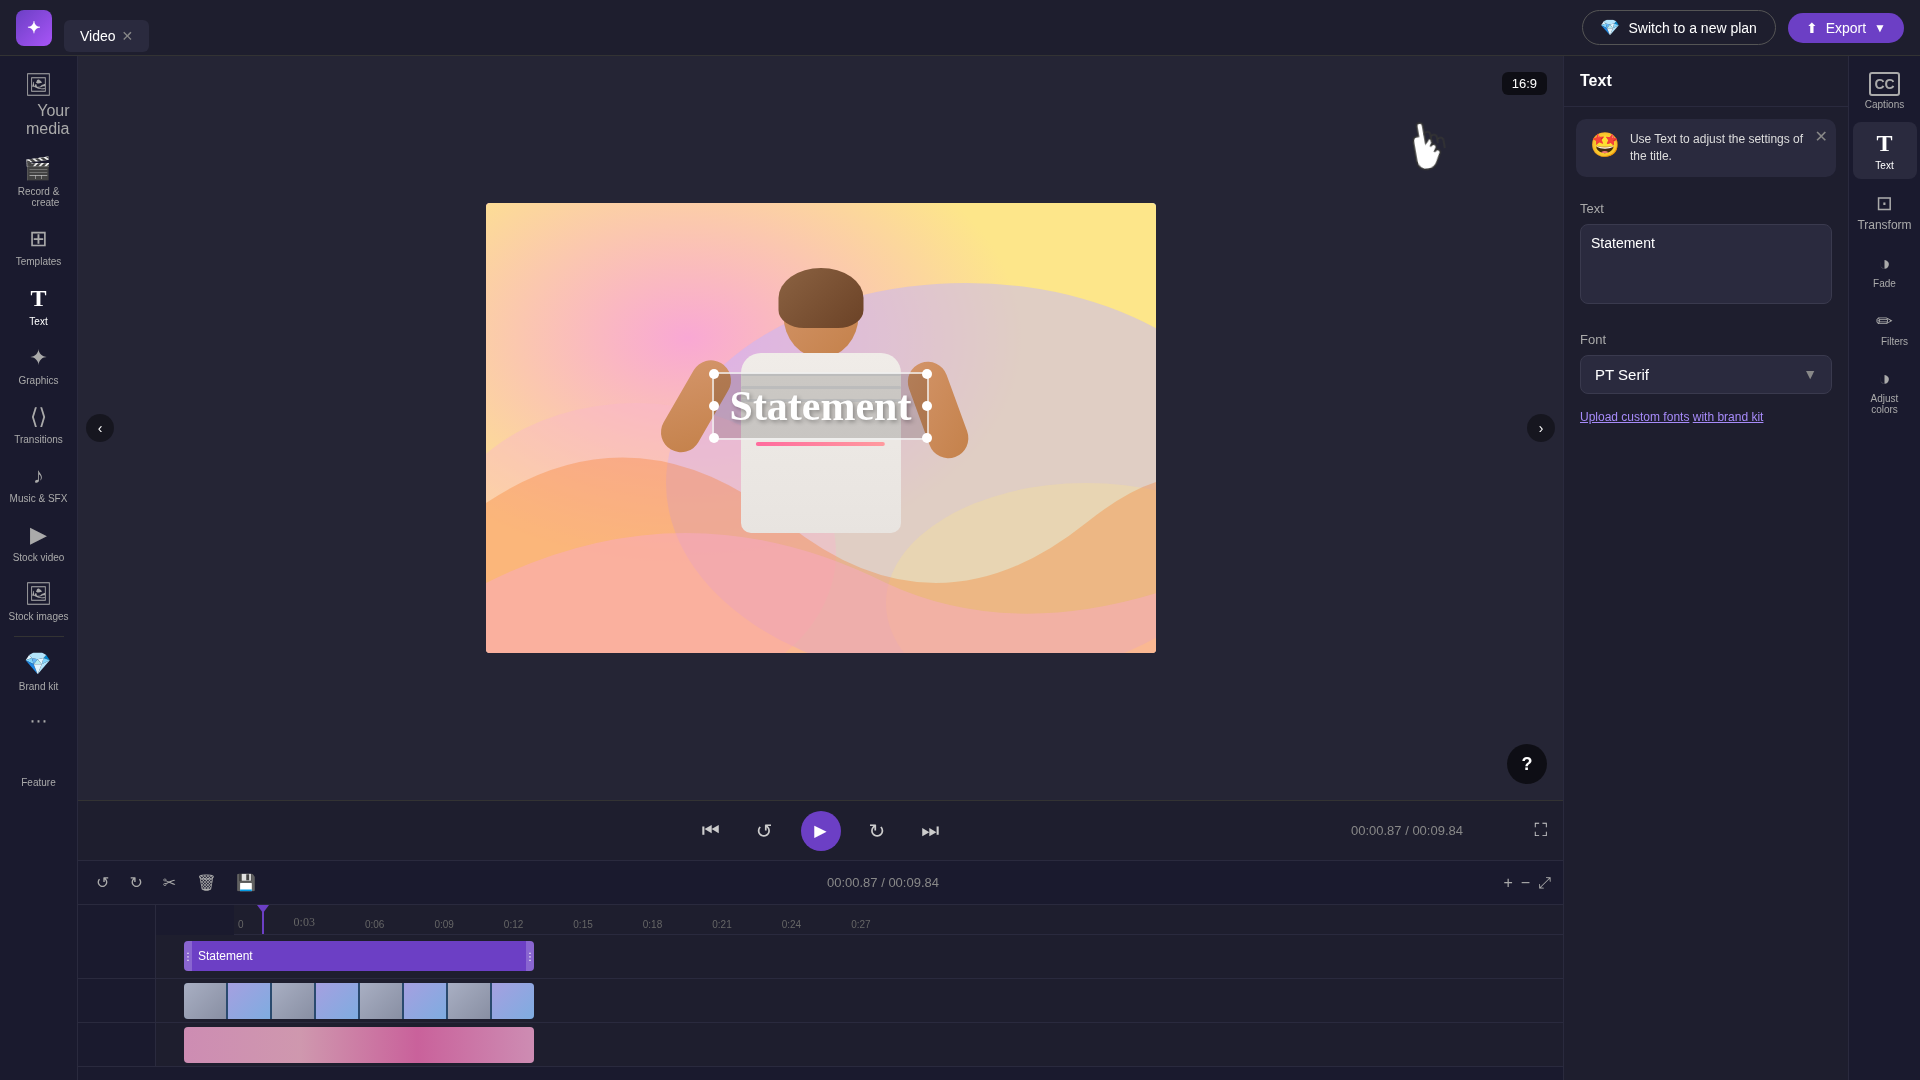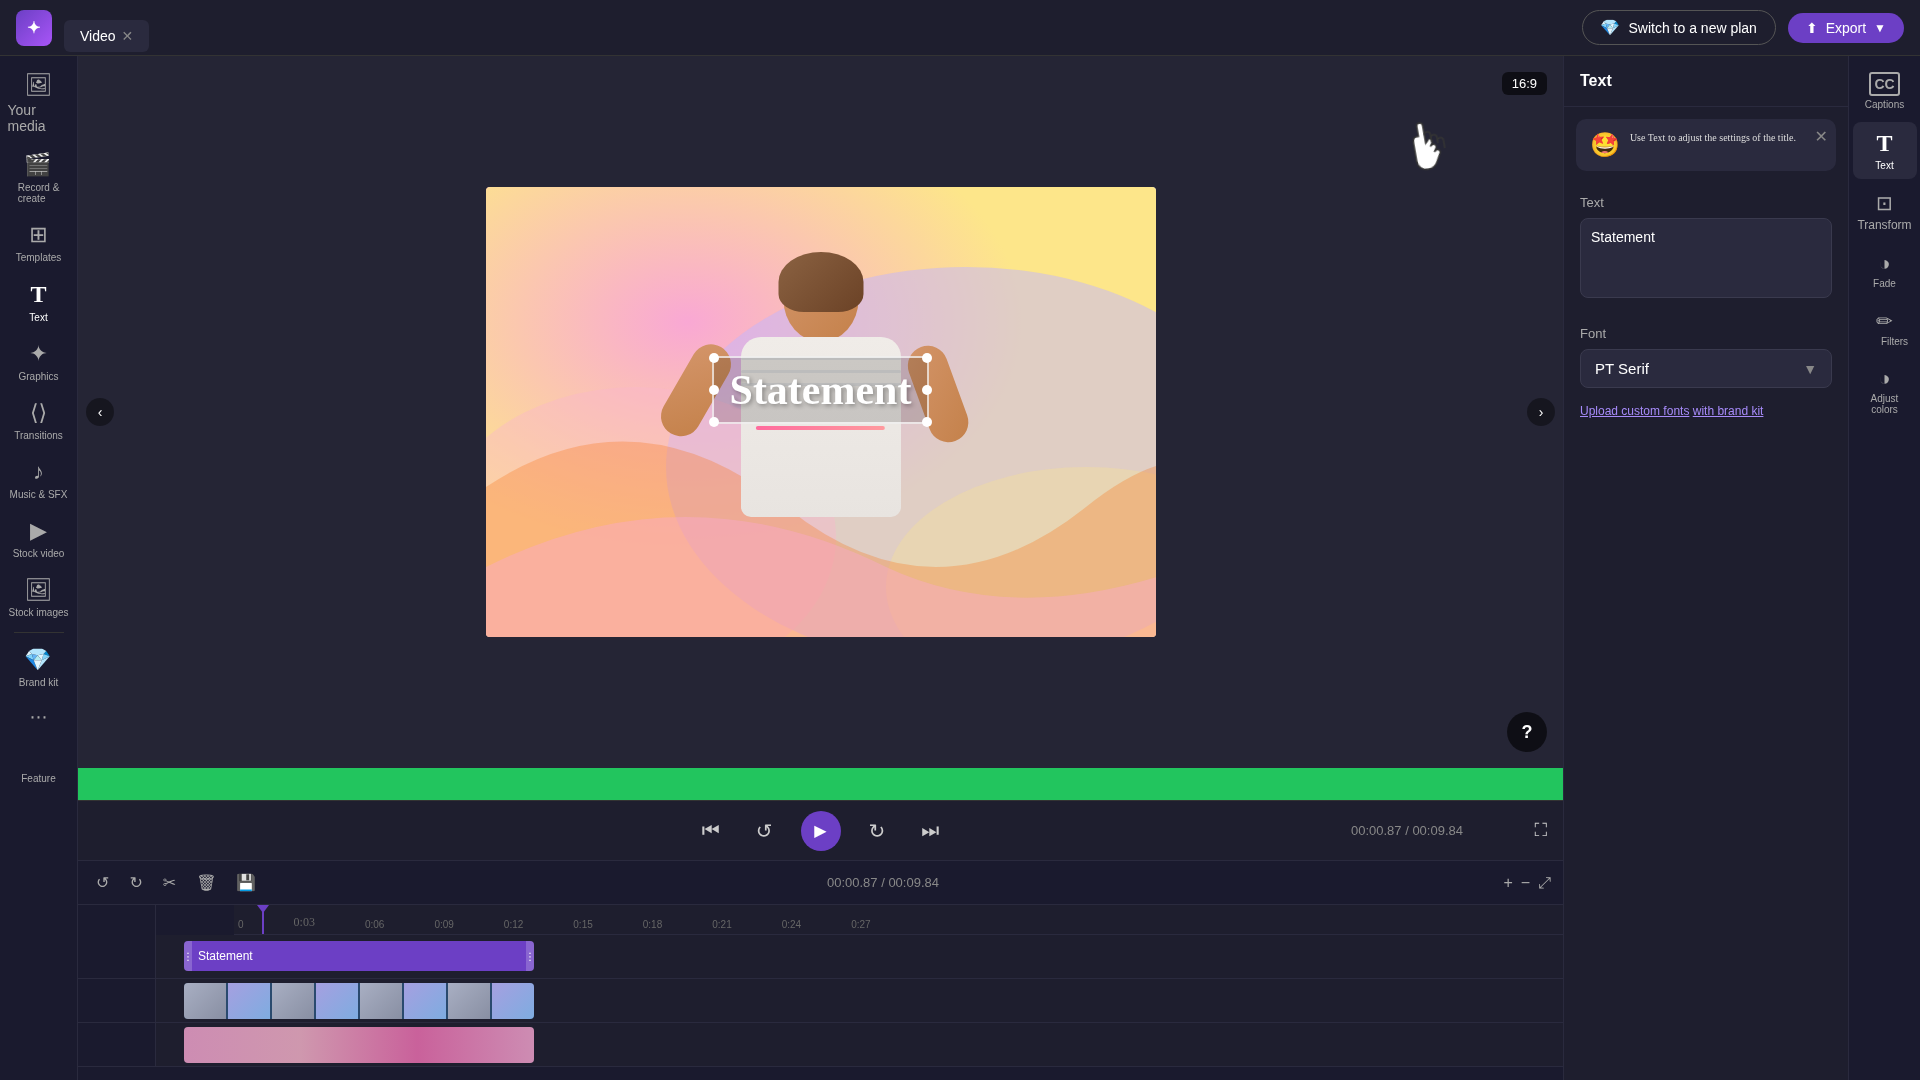--- a/index.html
+++ b/index.html
@@ -20,21 +20,21 @@
     .main-area { display: flex; flex: 1; overflow: hidden; }
 
     
     .left-sidebar { width: 78px; background: #1a1a2e; border-right: 1px solid #2a2a3e; display: flex; flex-direction: column; align-items: center; padding: 8px 0; gap: 2px; overflow-y: auto; flex-shrink: 0; }
     .sidebar-item { width: 70px; padding: 8px 4px; display: flex; flex-direction: column; align-items: center; gap: 4px; border-radius: 8px; cursor: pointer; color: #aaa; font-size: 11px; text-align: center; }
     .sidebar-item.active { color: #fff; }
     .sidebar-icon { font-size: 22px; }
     .sidebar-divider { width: 50px; height: 1px; background: #333; margin: 4px 0; }
 
     
-    .canvas-area { flex: 1; background: #22c55e; display: flex; flex-direction: column; overflow: hidden; gap: 32px; }
+    .canvas-area { flex: 1; background: #22c55e; display: flex; flex-direction: column; overflow: hidden; }
     .canvas-container { flex: 1; display: flex; align-items: center; justify-content: center; position: relative; background: #252535; }
     .aspect-ratio-badge { position: absolute; top: 16px; right: 16px; background: rgba(0,0,0,0.6); border-radius: 6px; padding: 4px 10px; font-size: 13px; color: #fff; }
     .canvas-nav-left { position: absolute; left: 8px; top: 50%; transform: translateY(-50%); background: rgba(0,0,0,0.4); border-radius: 50%; width: 28px; height: 28px; display: flex; align-items: center; justify-content: center; cursor: pointer; color: #fff; font-size: 14px; }
     .canvas-nav-right { position: absolute; right: 8px; top: 50%; transform: translateY(-50%); background: rgba(0,0,0,0.4); border-radius: 50%; width: 28px; height: 28px; display: flex; align-items: center; justify-content: center; cursor: pointer; color: #fff; font-size: 14px; }
     .help-btn { position: absolute; bottom: 16px; right: 16px; width: 40px; height: 40px; background: rgba(0,0,0,0.6); border-radius: 50%; display: flex; align-items: center; justify-content: center; cursor: pointer; font-size: 18px; color: #fff; font-weight: bold; }
 
     
     .video-preview { position: relative; width: 670px; height: 450px; border-radius: 4px; overflow: hidden; }
     .video-bg { width: 100%; height: 100%; background: linear-gradient(135deg, #f9a8d4 0%, #fbb6ce 20%, #c4b5fd 50%, #93c5fd 70%, #f9a8d4 100%); position: relative; }
     .text-overlay-box { position: absolute; top: 50%; left: 50%; transform: translate(-50%, -50%); border: 2px solid rgba(255,255,255,0.7); padding: 8px 16px; background: rgba(0,0,0,0.15); }
@@ -79,21 +79,21 @@
     .bg-track-clip { position: absolute; left: 28px; top: 4px; height: 36px; width: 350px; background: linear-gradient(90deg, #f9a8d4, #fbb6ce, #f472b6, #f9a8d4); border-radius: 4px; opacity: 0.8; }
 
     
     .right-panel { width: 285px; background: #1e1e2e; border-left: 1px solid #2a2a3e; display: flex; flex-direction: column; flex-shrink: 0; overflow-y: auto; }
     .right-panel-header { padding: 16px; border-bottom: 1px solid #2a2a3e; }
     .right-panel-title { font-size: 16px; font-weight: 600; color: #fff; }
     
     
     .tooltip-popup { background: #2a2a3e; border-radius: 10px; padding: 12px 14px; display: flex; align-items: flex-start; gap: 10px; margin: 12px; position: relative; }
     .tooltip-emoji { font-size: 24px; flex-shrink: 0; }
-    .tooltip-text { font-size: 10px; color: #ddd; line-height: 1.4; font-family: Liberation Serif, serif; }
+    .tooltip-text { font-size: 12px; color: #ddd; line-height: 1.4; }
     .tooltip-close { position: absolute; top: 8px; right: 8px; background: none; border: none; color: #888; font-size: 16px; cursor: pointer; }
 
     
     .panel-section { padding: 12px 16px; }
     .panel-label { font-size: 13px; color: #aaa; margin-bottom: 8px; }
     .text-input-area { width: 100%; min-height: 80px; background: #2a2a3e; border: 1px solid #3a3a4e; border-radius: 8px; padding: 10px; color: #fff; font-size: 14px; resize: none; outline: none; font-family: inherit; }
     
     
     .font-select { width: 100%; background: #2a2a3e; border: 1px solid #3a3a4e; border-radius: 8px; padding: 10px 14px; color: #fff; font-size: 15px; display: flex; align-items: center; justify-content: space-between; cursor: pointer; }
     .font-select-arrow { color: #888; font-size: 14px; }
@@ -130,25 +130,25 @@
     <span>Export</span>
     <span class="export-arrow">▼</span>
   </button>
 </div>
 
 <div class="main-area">
 
   <div class="left-sidebar">
     <div class="sidebar-item">
       <span class="sidebar-icon">🖼</span>
-      <span style="font-size:14px;text-align:left;">Your media</span>
+      <span style="font-size:16px;text-align:right;">Your media</span>
     </div>
     <div class="sidebar-item">
       <span class="sidebar-icon">🎬</span>
-      <span style="font-size:10px;text-align:left;">Record &amp;<br>create</span>
+      <span style="font-size:10px;text-align:right;">Record &amp;<br>create</span>
     </div>
     <div class="sidebar-item">
       <span class="sidebar-icon">⊞</span>
       <span style="font-size:10px;">Templates</span>
     </div>
     <div class="sidebar-item active">
       <span class="sidebar-icon" style="font-size:24px;font-weight:bold;font-family:serif;">T</span>
       <span style="font-size:10px;">Text</span>
     </div>
     <div class="sidebar-item">

